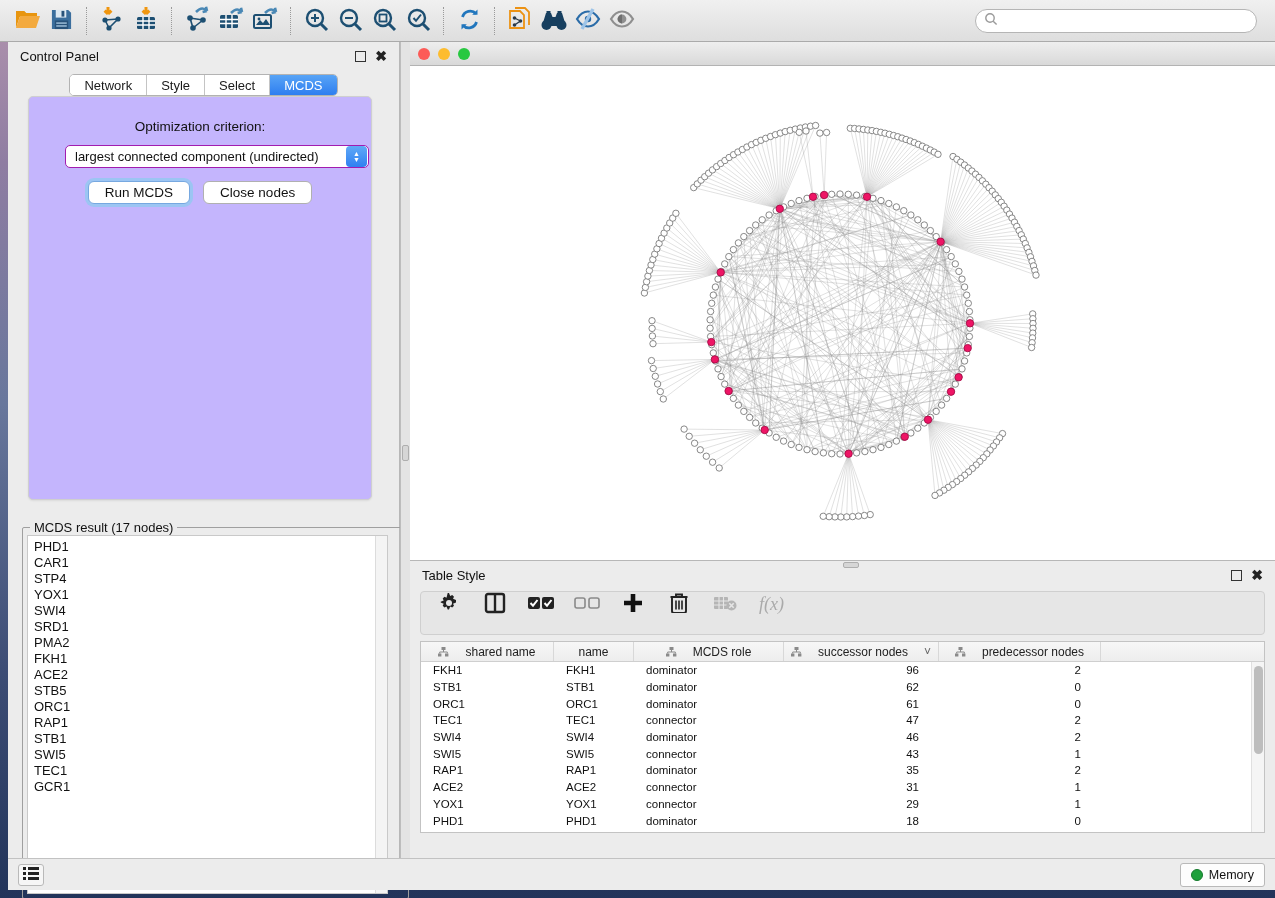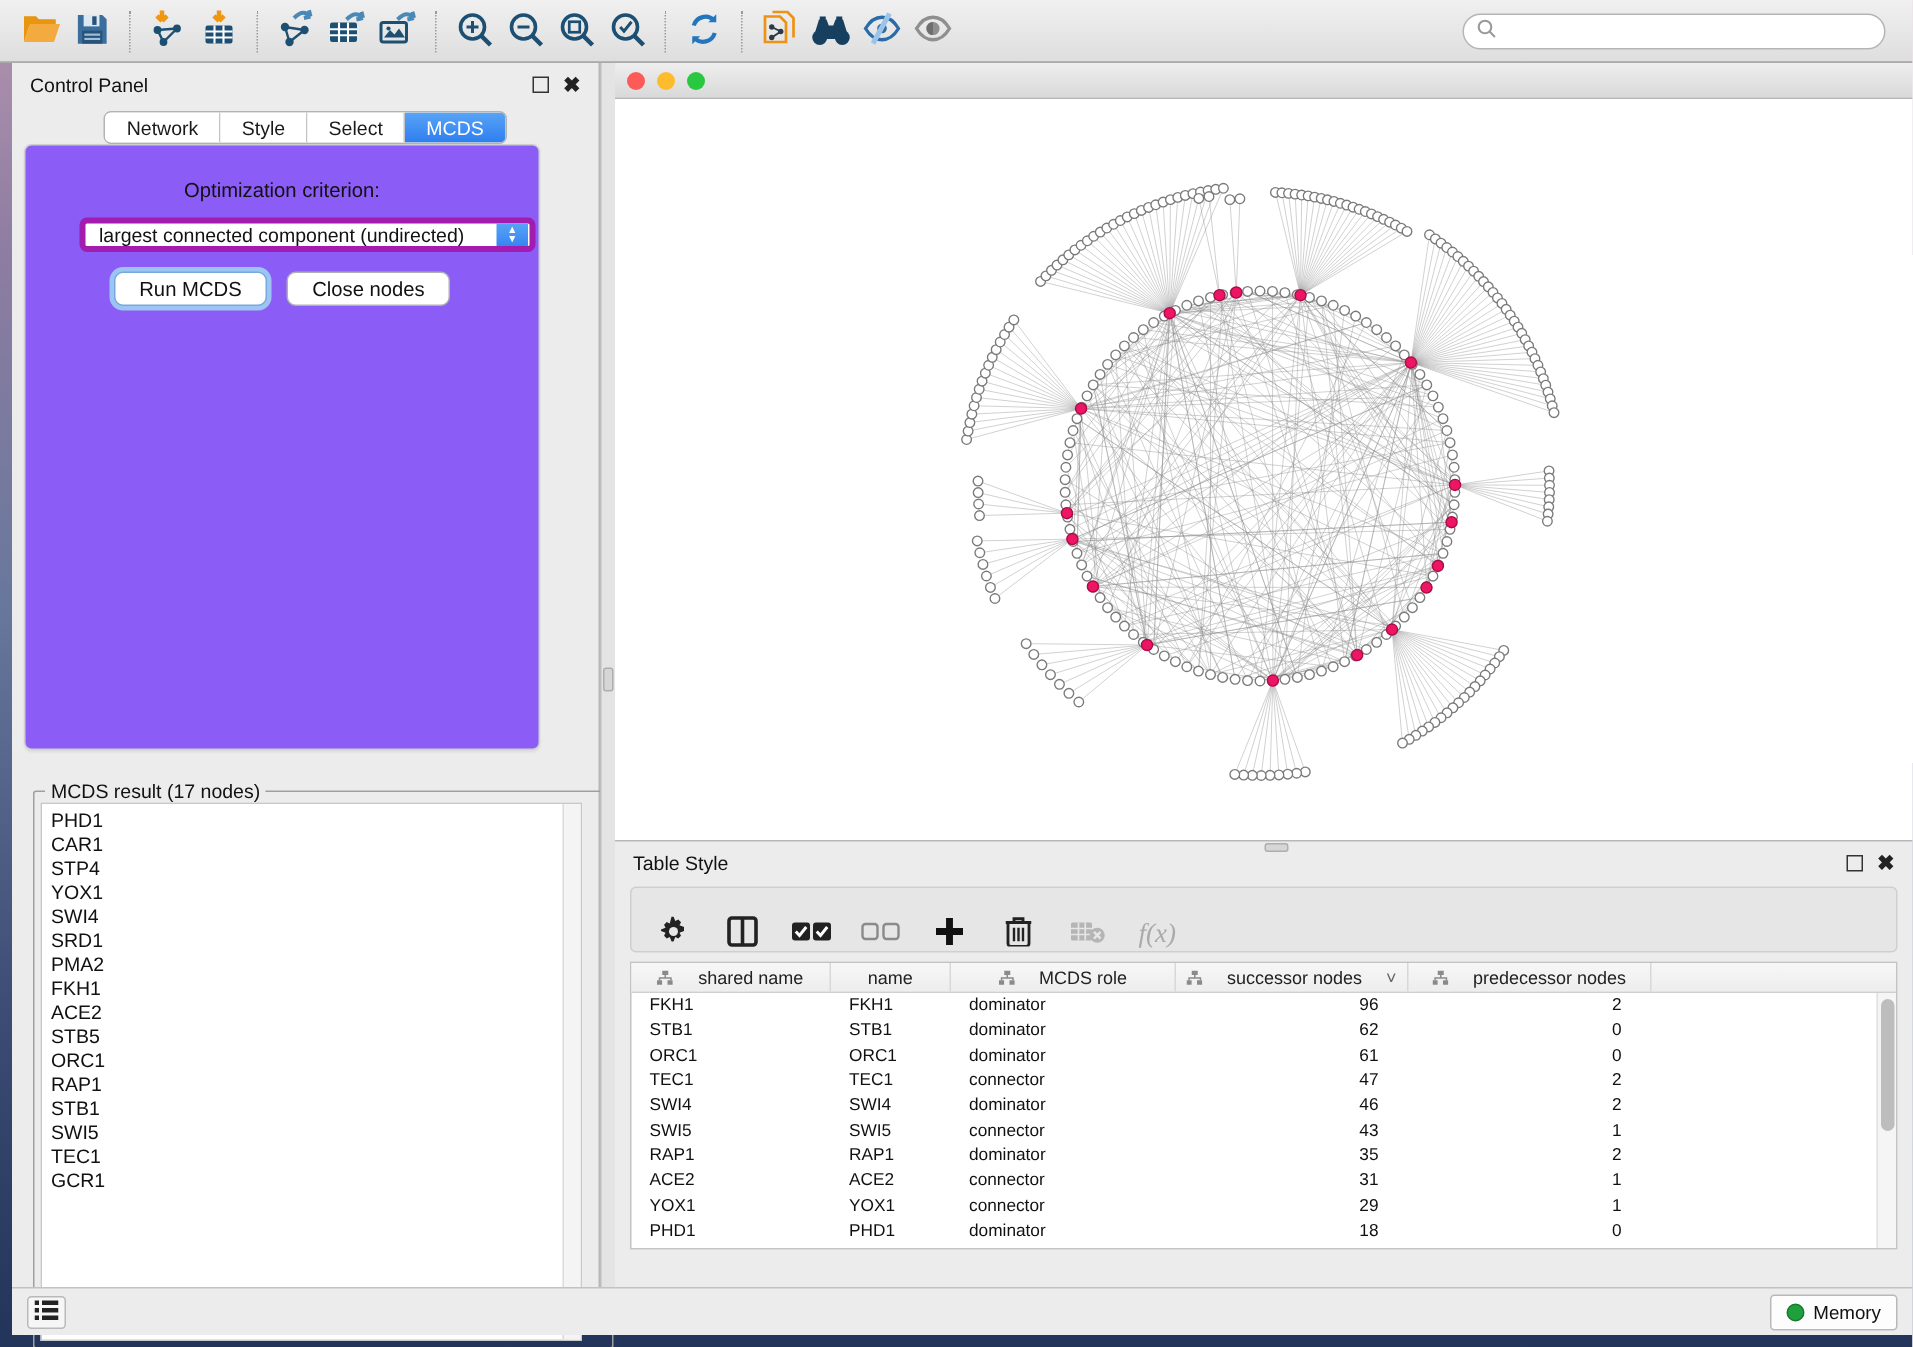--- a/index.html
+++ b/index.html
@@ -29,25 +29,25 @@
   .win-btns { margin-left:auto; display:flex; gap:9px; align-items:center; }
   .float-btn { width:11px; height:11px; border:1.5px solid #333; background:transparent; }
   .close-x { font-size:14px; font-weight:bold; color:#222; line-height:11px; }
 
   .seg-tabs { display:flex; justify-content:center; margin-top:4px; }
   .seg { display:flex; border:1px solid #b3b3b3; border-radius:5px; overflow:hidden; background:#fff; height:22px; }
   .seg > div { padding:3px 14px; font-size:13px; color:#1a1a1a; border-right:1px solid #c4c4c4; background:#fff; display:flex; align-items:center; }
   .seg > div:last-child { border-right:none; }
   .seg > div.sel { background:linear-gradient(180deg,#58a4f6,#2e7ef0); color:#fff; }
 
-  .cp-card { position:absolute; left:8px; top:54px; width:344px; height:404px; background:#8b5cf6;
+  .cp-card { position:absolute; left:20px; top:54px; width:344px; height:404px; background:#c4b5fd;
     border:1px solid #cfcfcf; border-radius:5px; box-shadow:0 1px 2px rgba(0,0,0,.08); }
   .opt-label { text-align:center; margin-top:22px; font-size:13.5px; color:#111; }
   .dropdown { position:absolute; left:36px; top:48px; width:304px; height:23px; background:#fff;
-    border:4px solid #a21caf; border-radius:5px; display:flex; align-items:center; overflow:hidden; }
+    border:1px solid #a21caf; border-radius:5px; display:flex; align-items:center; overflow:hidden; }
   .dropdown .dd-text { flex:1; padding-left:9px; font-size:13px; color:#111; white-space:nowrap; }
   .dd-stepper { width:21px; height:21px; margin:1px; border-radius:4px; background:linear-gradient(180deg,#5fa9f7,#2f80f1);
     display:flex; flex-direction:column; align-items:center; justify-content:center; color:#fff; font-size:7px; line-height:6px; }
   .btn-row { position:absolute; left:0; top:84px; width:100%; display:flex; justify-content:center; gap:13px; }
   .push-btn { background:#fff; border:1px solid #b0b0b0; border-radius:6px; padding:3px 16px; font-size:13.5px; color:#111; height:23px; display:flex; align-items:center; }
   .focus-ring { box-shadow:0 0 0 3px #9cc5f3; border-color:#77a8e0; }
 
   .fieldset { position:absolute; left:14px; top:485px; width:387px; height:372px; border:1px solid #9f9f9f; border-radius:2px; }
   .legend { position:absolute; left:7px; top:-8px; background:#ececec; padding:0 4px; font-size:13px; color:#111; }
   .mcds-list { position:absolute; left:4px; top:7px; width:361px; height:359px; background:#fff; border:1px solid #c9c9c9; display:flex; }
@@ -65,21 +65,21 @@
   .lights { display:flex; gap:8px; }
   .light { width:12px; height:12px; border-radius:50%; }
   .net-title { position:absolute; left:0; right:0; text-align:center; font-size:13px; color:#1a1a1a; }
   .net-canvas { position:relative; width:865px; height:494px; background:#fff; overflow:hidden; }
 
   
   .table-panel { position:absolute; left:410px; top:560px; width:865px; height:298px; background:#ececec; border-top:1px solid #b7b7b7; }
   .tp-header { height:28px; display:flex; align-items:center; padding:0 12px; position:relative; }
   .grabber-h { position:absolute; left:50%; top:1px; width:16px; height:6px; background:#d6d6d6; border:1px solid #aeaeae; border-radius:2px; }
   .tp-toolbar { height:44px; margin:2px 10px 0 10px; background:#e6e6e6; border:1px solid #cfcfcf; border-radius:4px;
-    display:flex; align-items:flex-end; gap:22px; padding:0 16px; }
+    display:flex; align-items:flex-start; gap:22px; padding:0 16px; }
   .tp-ico { display:flex; align-items:center; justify-content:center; width:24px; height:24px; }
   .fx { font-family:"Liberation Serif", serif; font-style:italic; font-size:18px; color:#aaa; }
 
   .table-wrap { position:absolute; left:10px; top:80px; width:845px; height:192px; background:#fff; border:1px solid #c3c3c3; display:flex; flex-direction:column; }
   .thead { display:flex; height:20px; background:linear-gradient(180deg,#f7f7f7,#ededed); border-bottom:1px solid #cfcfcf; flex:0 0 auto; }
   .th { display:flex; align-items:center; justify-content:center; gap:16px; font-size:12px; color:#222; border-right:1px solid #d8d8d8; overflow:hidden; }
   .tbody { flex:1; position:relative; overflow:hidden; }
   .tr { display:flex; height:16.7px; align-items:center; }
   .td { font-size:11.5px; color:#111; padding:0 12px; overflow:hidden; white-space:nowrap; }
   .td.num { text-align:right; padding-right:20px; }

